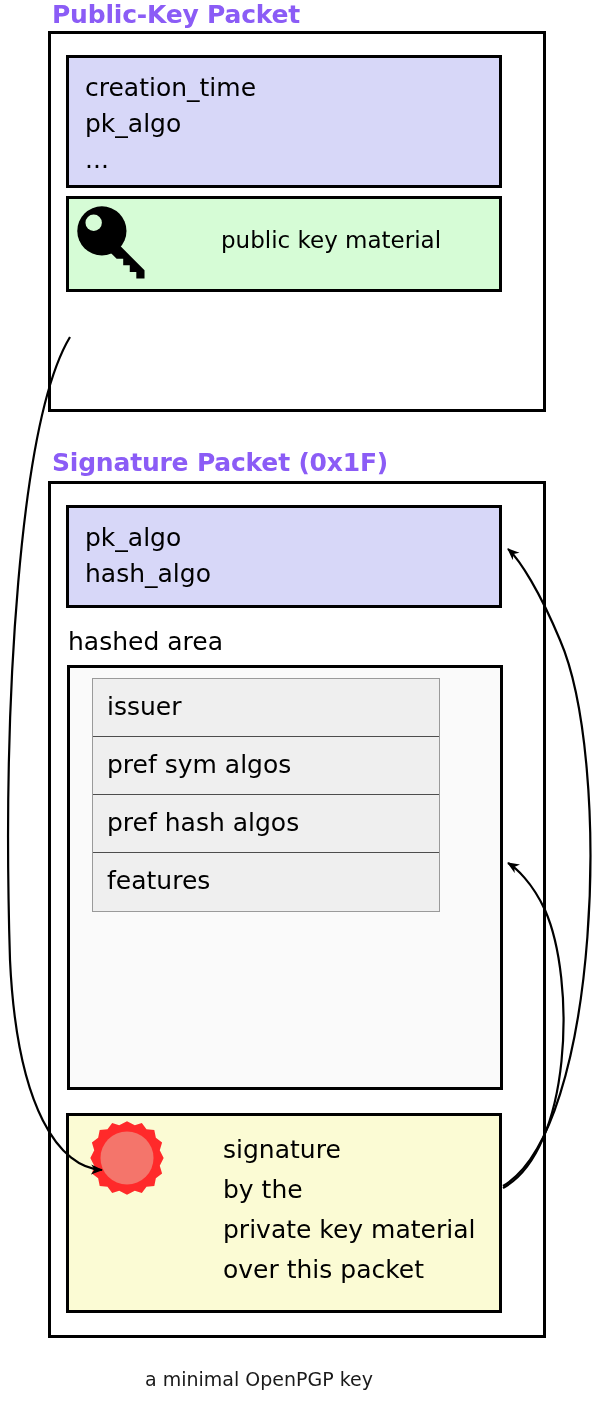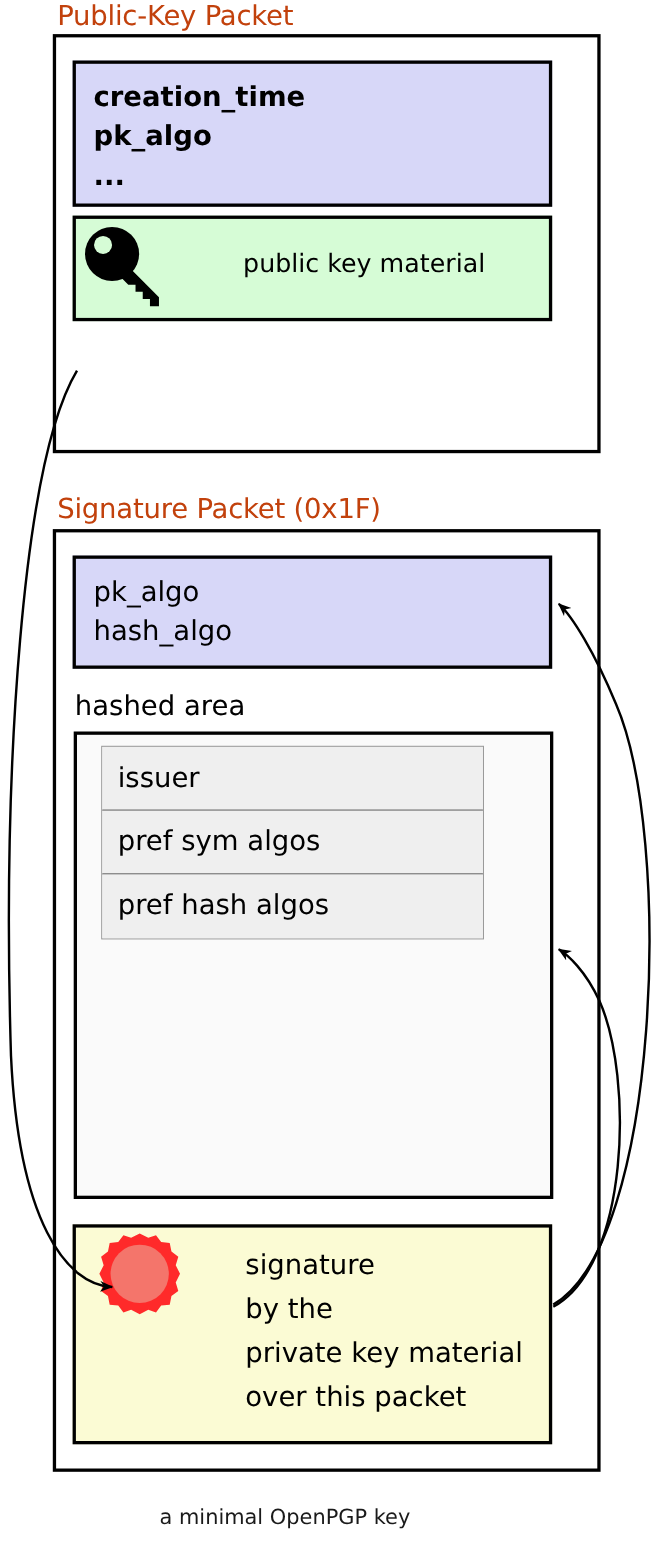--- a/index.html
+++ b/index.html
@@ -3,38 +3,38 @@
 <meta charset="utf-8">
 <style>
   html,body{margin:0;padding:0;background:#ffffff;}
   body{width:602px;height:1406px;position:relative;
        font-family:"DejaVu Sans","Liberation Sans",sans-serif;
        color:#000;overflow:hidden;}
 
   .stage{position:absolute;left:0;top:0;width:602px;height:1406px;}
 
   
-  .pkt-title{position:absolute;font-weight:normal;font-size:25px;
-             letter-spacing:-0.2px;white-space:nowrap;color:#c2410c;}
+  .pkt-title{position:absolute;font-weight:bold;font-size:25px;
+             letter-spacing:-0.2px;white-space:nowrap;color:#8b5cf6;}
   #pk-title{left:52px;top:0px;}
   #sig-title{left:52px;top:448px;}
 
   
   .packet-frame{position:absolute;border:3px solid #000;background:#fff;
                 box-sizing:border-box;}
   #pk-frame{left:48px;top:31px;width:498px;height:381px;}
   #sig-frame{left:48px;top:481px;width:498px;height:857px;}
 
   
   .field-box{position:absolute;box-sizing:border-box;border:3px solid #000;}
   .blue{background:#d7d7f8;}
   .green{background:#d6fcd6;}
   .yellow{background:#fbfbd4;}
 
-  #pk-header{left:66px;top:55px;width:436px;height:133px;font-weight:bold;}
+  #pk-header{left:66px;top:55px;width:436px;height:133px;}
   #pk-material{left:66px;top:196px;width:436px;height:96px;}
   #sig-header{left:66px;top:505px;width:436px;height:103px;}
   #sig-blob{left:66px;top:1113px;width:436px;height:200px;}
 
   .field-lines{position:absolute;left:16px;top:12px;right:10px;
                font-size:25px;line-height:36px;white-space:pre;}
 
   
   #hashed-label{position:absolute;left:68px;top:627px;font-size:25px;
                 line-height:30px;color:#000;}
@@ -104,20 +104,21 @@
   </div>
 
   <div id="hashed-label">hashed area</div>
 
   <div id="hashed-box"></div>
 
   <div id="subpacket-list">
       <div class="subpacket-row">issuer</div>
       <div class="subpacket-row">pref sym algos</div>
       <div class="subpacket-row">pref hash algos</div>
+      <div class="subpacket-row">features</div>
     </div>
 
   <div class="field-box yellow" id="sig-blob">
     <div id="sig-blob-text">signature
 by the
 private key material
 over this packet</div>
   </div>
 
   <svg id="seal-icon" viewBox="0 0 100 100">

